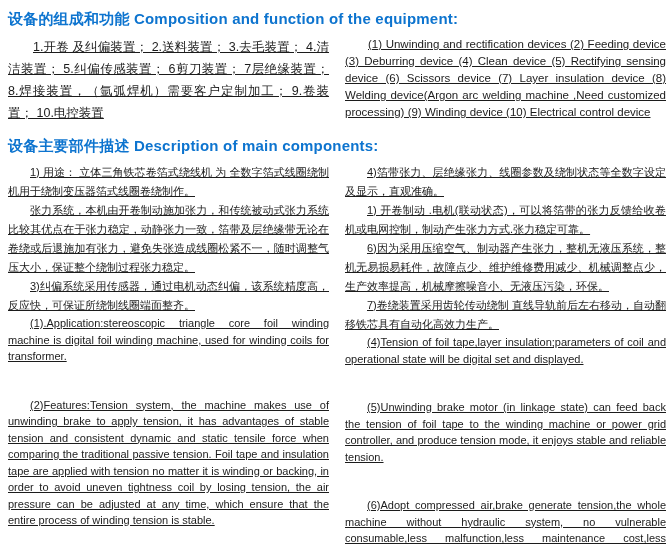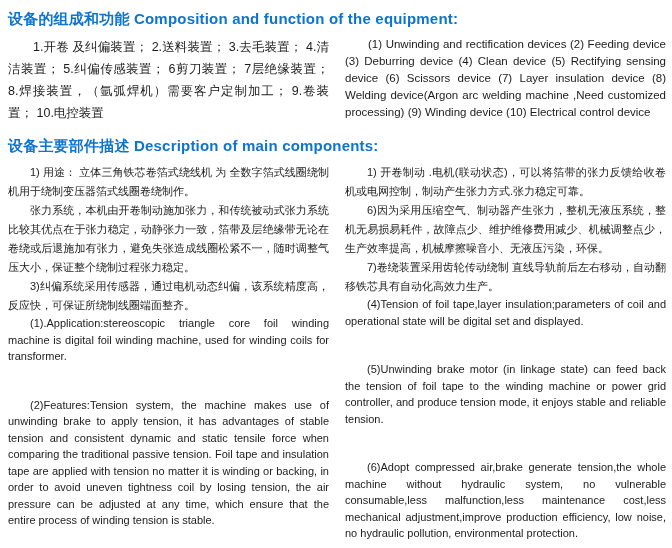--- a/index.html
+++ b/index.html
@@ -27,20 +27,21 @@
     font-weight: bold;
     margin: 0 0 7px 0;
     letter-spacing: 0.2px;
   }
   .section-heading.second {
     margin-top: 13px;
   }
   .cols {
     display: flex;
     gap: 16px;
+    text-decoration: underline;
   }
   .col {
     flex: 1 1 0;
     min-width: 0;
   }
   .p {
     margin: 0;
     text-align: justify;
     text-indent: 2em;
   }
@@ -74,20 +75,21 @@
     <div class="col">
       <p class="p zh2">1) 用途：  立体三角铁芯卷箔式绕线机  为  全数字箔式线圈绕制机用于绕制变压器箔式线圈卷绕制作。</p>
       <p class="p zh2">张力系统，本机由开卷制动施加张力，和传统被动式张力系统比较其优点在于张力稳定，动静张力一致，箔带及层绝缘带无论在卷绕或后退施加有张力，避免失张造成线圈松紧不一，随时调整气压大小，保证整个绕制过程张力稳定。</p>
       <p class="p zh2">3)纠偏系统采用传感器，通过电机动态纠偏，该系统精度高，反应快，可保证所绕制线圈端面整齐。</p>
       <p class="p en2 gap-top">(1).Application:stereoscopic triangle core foil winding machine is digital foil winding machine, used for winding coils for transformer.</p>
       <p class="p en2">(2)Features:Tension system, the machine makes use of unwinding brake to apply tension, it has advantages of stable tension and consistent dynamic and static tensile force when comparing the traditional passive tension. Foil tape and insulation tape are applied with tension no matter it is winding or backing, in order to avoid uneven tightness coil by losing tension, the air pressure can be adjusted at any time, which ensure that the entire process of winding tension is stable.</p>
       <p class="p en2">(3)Adjusting system: adopt sensors, through the motor dynamic correction, the system is of high precision, fast response, to ensure the winding coil end face is tidy.</p>
     </div>
 
     <div class="col">
+      <p class="p zh2">4)箔带张力、层绝缘张力、线圈参数及绕制状态等全数字设定及显示，直观准确。</p>
       <p class="p zh2">1) 开卷制动 .电机(联动状态)，可以将箔带的张力反馈给收卷机或电网控制，制动产生张力方式.张力稳定可靠。</p>
       <p class="p zh2">6)因为采用压缩空气、制动器产生张力，整机无液压系统，整机无易损易耗件，故障点少、维护维修费用减少、机械调整点少，生产效率提高，机械摩擦噪音小、无液压污染，环保。</p>
       <p class="p zh2">7)卷绕装置采用齿轮传动绕制  直线导轨前后左右移动，自动翻移铁芯具有自动化高效力生产。</p>
       <p class="p en2 gap-top">(4)Tension of foil tape,layer insulation;parameters of coil and operational state will be digital set and displayed.</p>
       <p class="p en2">(5)Unwinding brake motor (in linkage state) can feed back the tension of foil tape to the winding machine or power grid controller, and produce tension mode, it enjoys stable and reliable tension.</p>
       <p class="p en2">(6)Adopt compressed air,brake generate tension,the whole machine without hydraulic system, no vulnerable consumable,less malfunction,less maintenance cost,less mechanical adjustment,improve production efficiency, low noise, no hydraulic pollution, environmental protection.</p>
       <p class="p en2">(7)The winding device adopts gear drive winding linear guide moving around, automatic rotate core has high automation production.</p>
     </div>
   </div>
 

